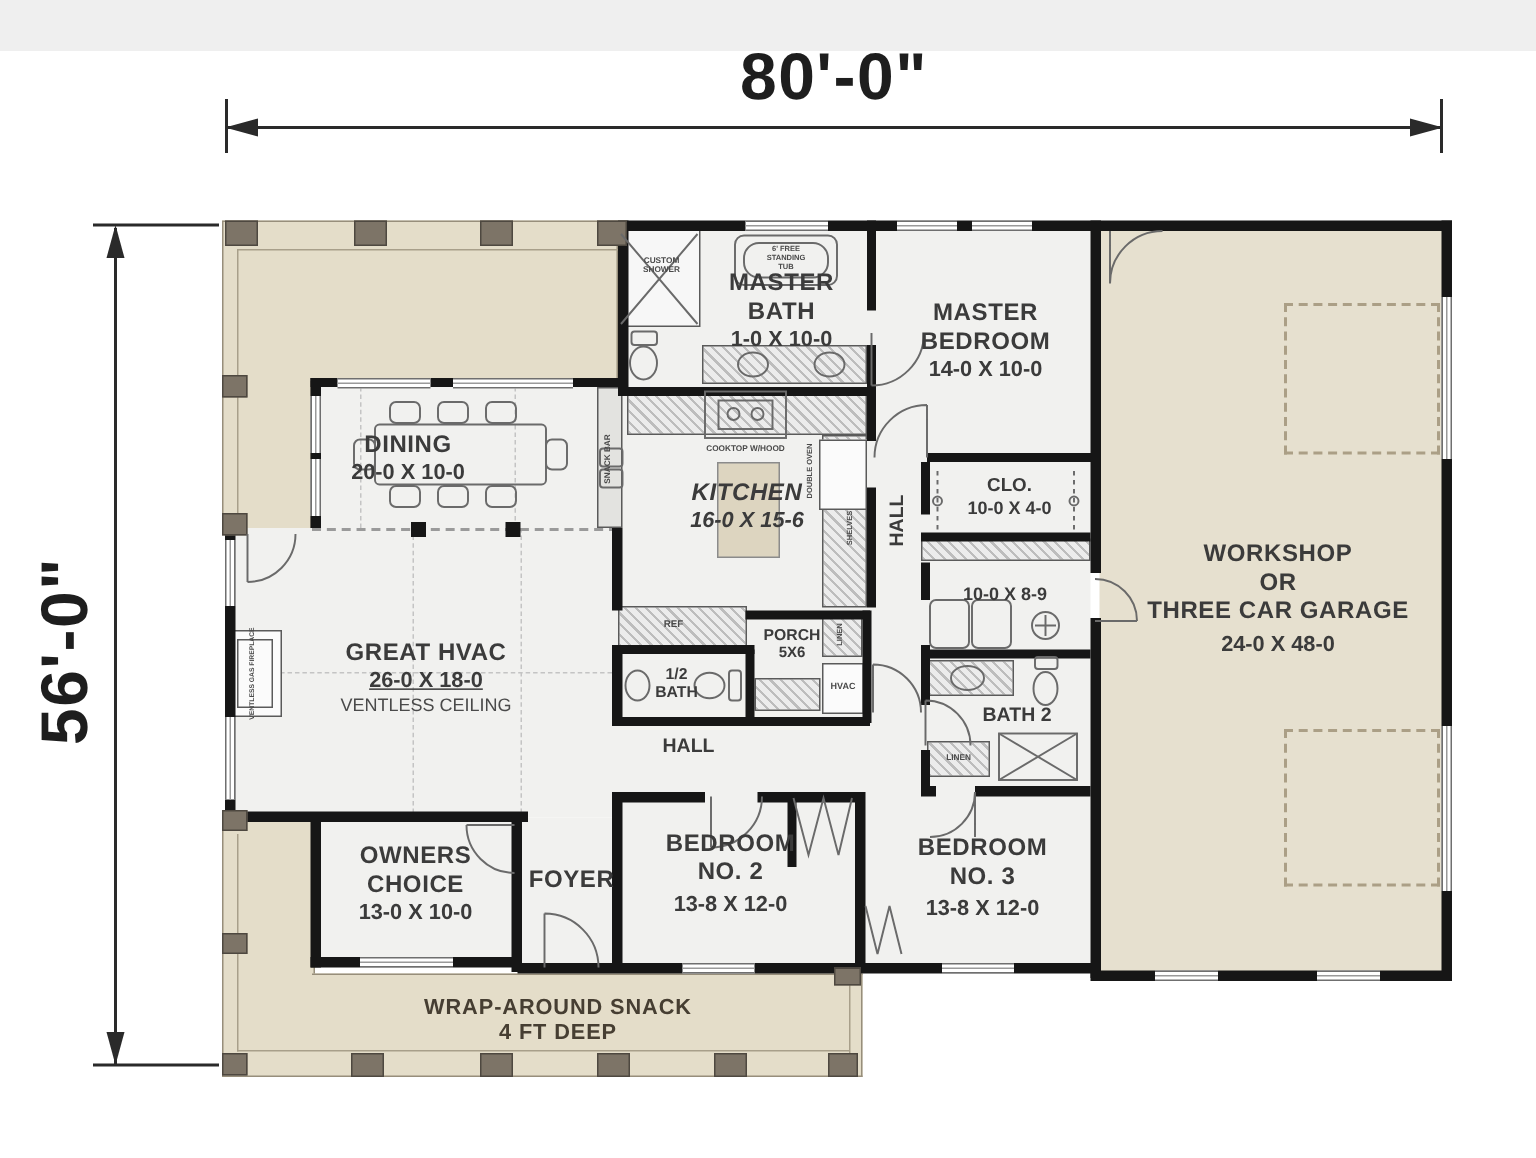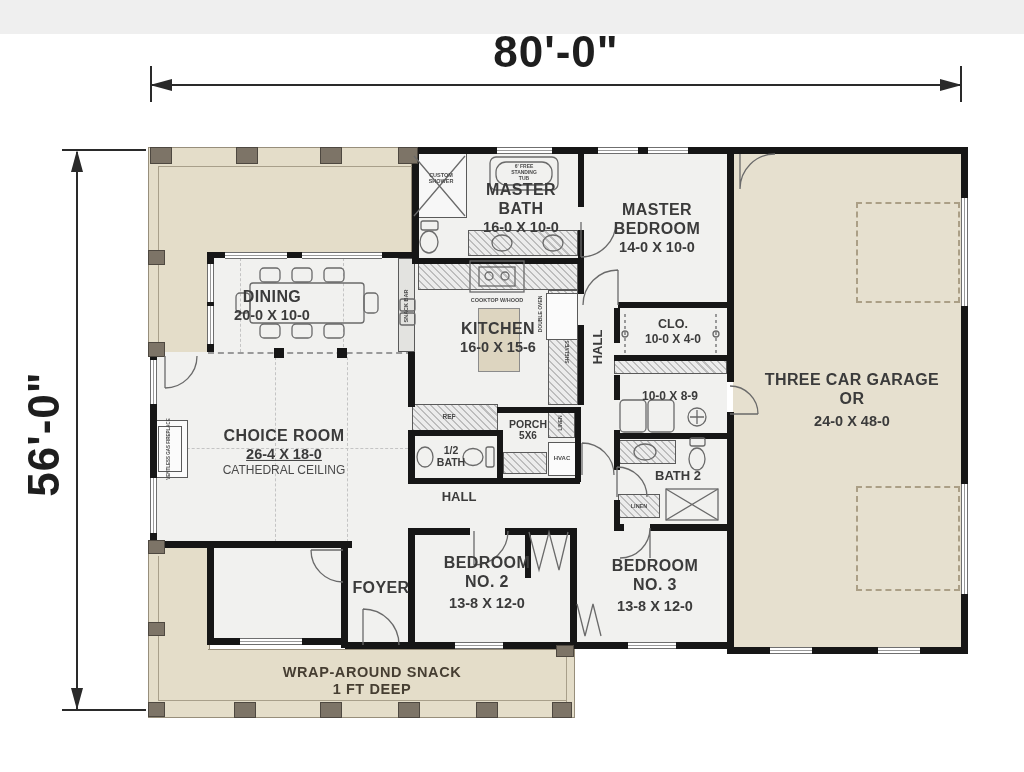--- a/index.html
+++ b/index.html
@@ -242,67 +242,73 @@
 
   <div class="vlabel dim" style="left:44px; top:434px;">56'-0"</div>
   <div class="dimline" style="left:76px; top:152px; width:2px; height:558px;"></div>
   <div class="arr" style="left:71px; top:150px; border-left:6px solid transparent; border-right:6px solid transparent; border-bottom:22px solid #2a2a2a;"></div>
   <div class="arr" style="left:71px; top:688px; border-left:6px solid transparent; border-right:6px solid transparent; border-top:22px solid #2a2a2a;"></div>
   <div class="dimline" style="left:62px; top:149px; width:84px; height:2px;"></div>
   <div class="dimline" style="left:62px; top:709px; width:84px; height:2px;"></div>
 
   <div class="label porchtxt" style="left:372px; top:681px;">
     <div>WRAP-AROUND SNACK</div>
-      <div>1 FT DEEP</div>
+      <div>4 FT DEEP</div>
   </div>
   <div class="label" style="left:521px; top:208px;">
     <div class="rname">MASTER</div>
     <div class="rname">BATH</div>
-    <div class="rsize">16-0 X 10-0</div>
+    <div class="rsize">1-0 X 10-0</div>
   </div>
   <div class="label" style="left:657px; top:228px;">
     <div class="rname">MASTER</div>
     <div class="rname">BEDROOM</div>
     <div class="rsize">14-0 X 10-0</div>
   </div>
   <div class="label" style="left:272px; top:306px;">
     <div class="rname">DINING</div>
     <div class="rsize">20-0 X 10-0</div>
   </div>
-  <div class="label" style="left:498px; top:338px;">
+  <div class="label" style="left:498px; top:338px;font-style:italic;">
     <div class="rname">KITCHEN</div>
     <div class="rsize">16-0 X 15-6</div>
   </div>
   <div class="label" style="left:284px; top:452px;">
-    <div class="rname">CHOICE ROOM</div>
-    <div class="rsize underline">26-4 X 18-0</div>
-    <div style="font-size:12px; font-weight:normal; color:#4a4a4a;">CATHEDRAL CEILING</div>
+    <div class="rname">GREAT HVAC</div>
+    <div class="rsize underline">26-0 X 18-0</div>
+    <div style="font-size:12px; font-weight:normal; color:#4a4a4a;">VENTLESS CEILING</div>
   </div>
   <div class="label" style="left:673px; top:331px;">
     <div style="font-size:12.5px;">CLO.</div>
     <div style="font-size:12px;">10-0 X 4-0</div>
   </div>
   <div class="label" style="left:670px; top:396px;">
     <div style="font-size:12.5px;"></div>
     <div style="font-size:12px;">10-0 X 8-9</div>
   </div>
   <div class="label" style="left:852px; top:400px;">
+    <div class="rname">WORKSHOP</div>
+    <div class="rname">OR</div>
     <div class="rname">THREE CAR GARAGE</div>
-    <div class="rname">OR</div>
     <div class="rsize" style="margin-top:4px;">24-0 X 48-0</div>
   </div>
   <div class="label" style="left:451px; top:456px;">
     <div style="font-size:10.5px;">1/2</div>
     <div style="font-size:10.5px;">BATH</div>
   </div>
   <div class="label" style="left:528px; top:430px;">
     <div style="font-size:10.5px;">PORCH</div>
     <div style="font-size:10px;">5X6</div>
   </div>
   <div class="label" style="left:678px; top:476px; font-size:13px;">BATH 2</div>
+  <div class="label" style="left:277px; top:590px;">
+    <div class="rname">OWNERS</div>
+    <div class="rname">CHOICE</div>
+    <div class="rsize">13-0 X 10-0</div>
+  </div>
   <div class="label rname" style="left:381px; top:588px;">FOYER</div>
   <div class="label" style="left:487px; top:583px;">
     <div class="rname">BEDROOM</div>
     <div class="rname">NO. 2</div>
     <div class="rsize" style="margin-top:3px;">13-8 X 12-0</div>
   </div>
   <div class="label" style="left:655px; top:586px;">
     <div class="rname">BEDROOM</div>
     <div class="rname">NO. 3</div>
     <div class="rsize" style="margin-top:3px;">13-8 X 12-0</div>

